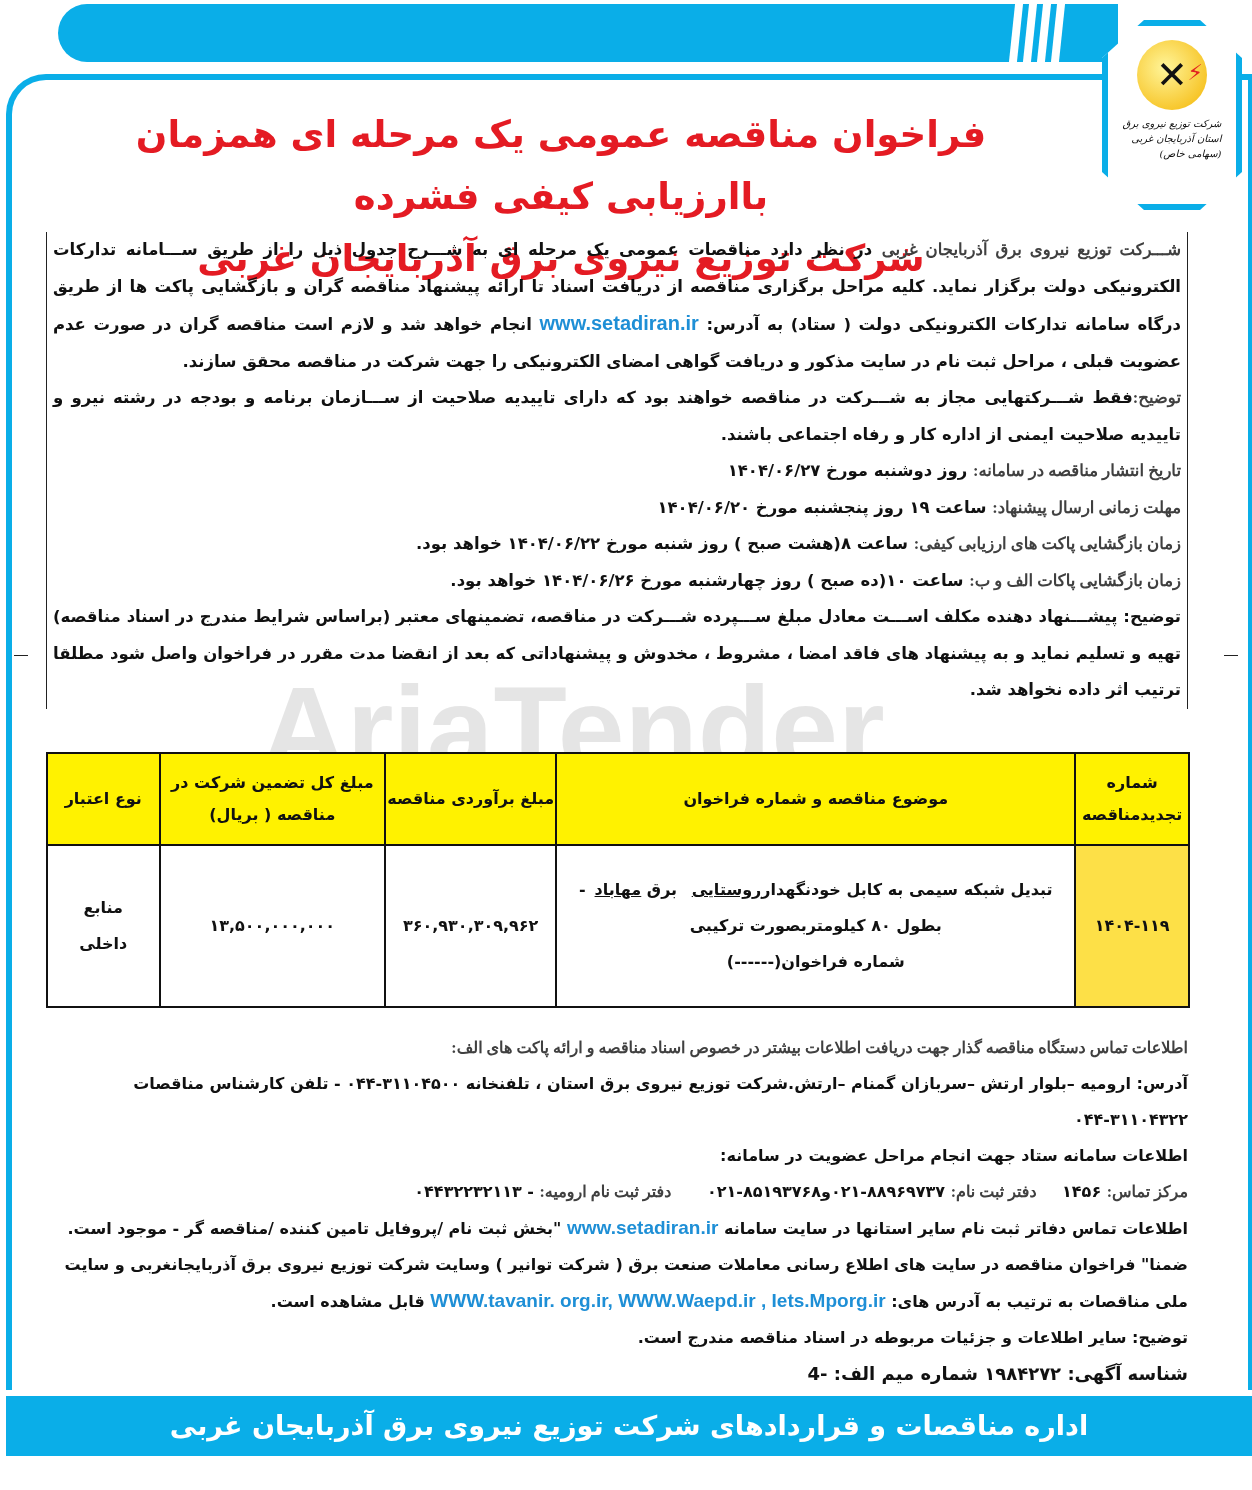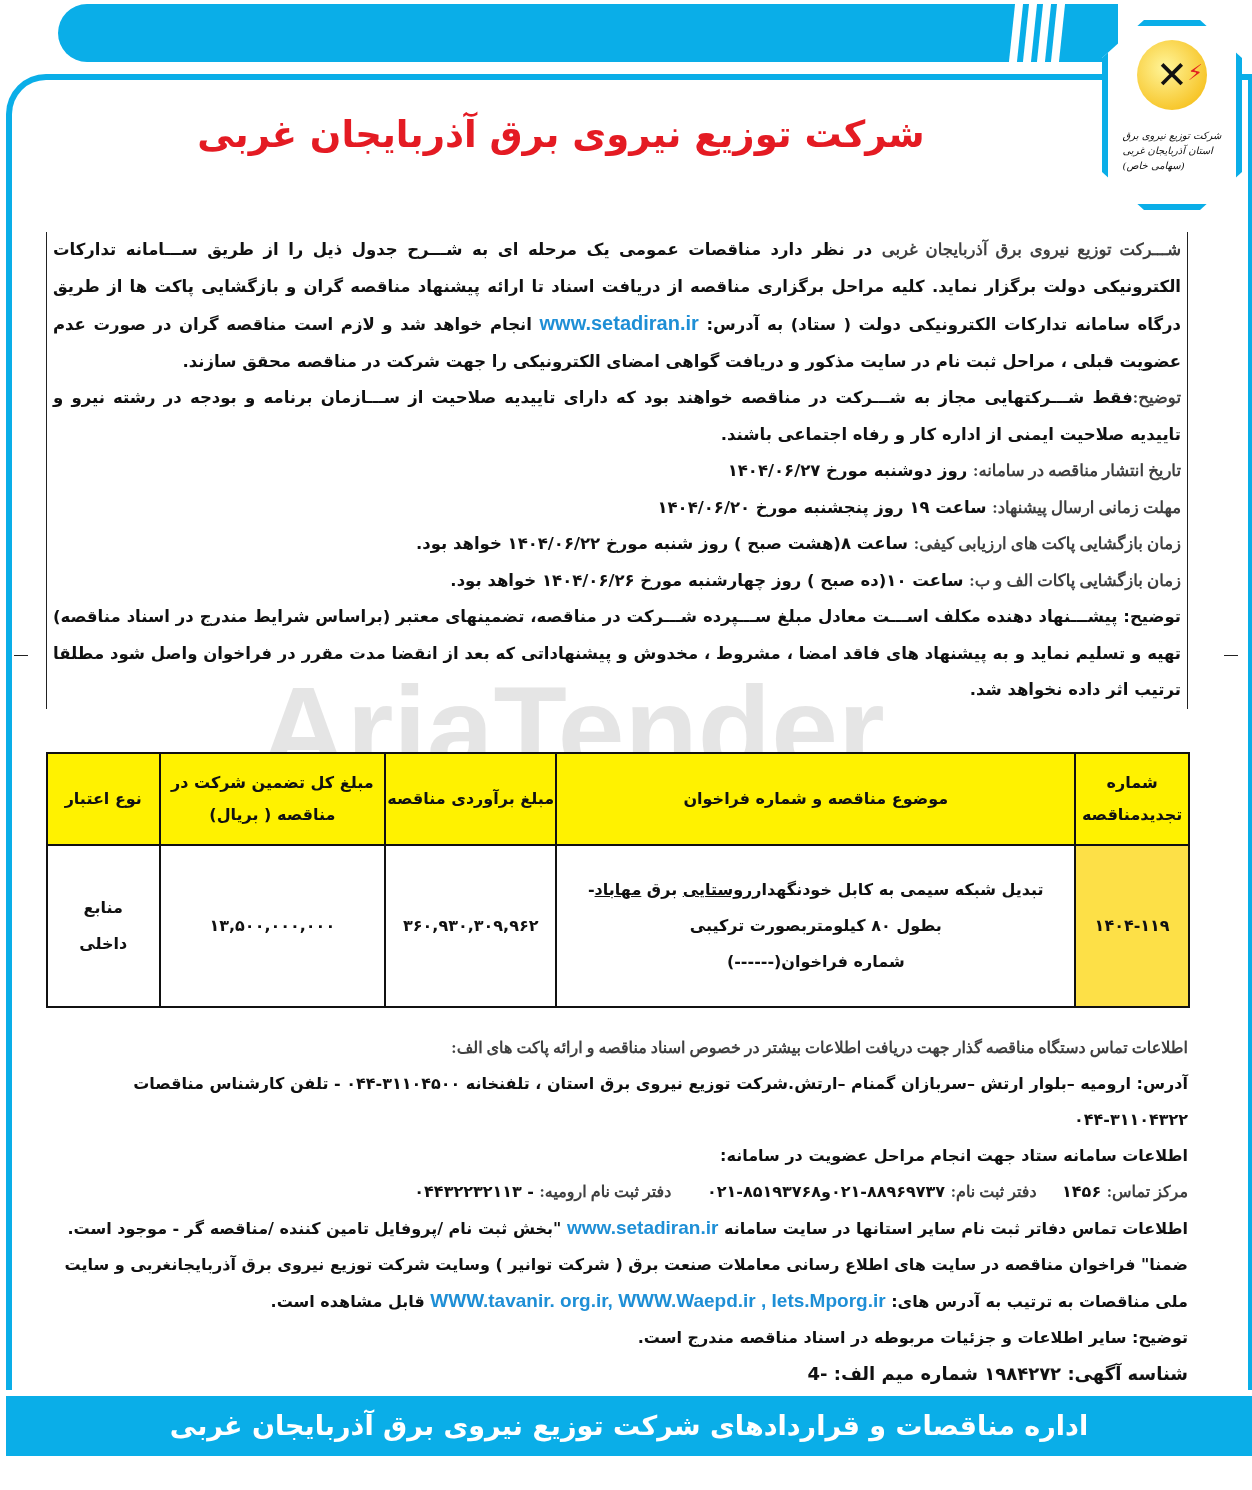--- a/index.html
+++ b/index.html
@@ -14,36 +14,36 @@
            border:6px solid #0aaee8; border-radius:40px 0 0 0; border-bottom:none; border-right:6px solid #0aaee8; }
   .logo { position:absolute; right:10px; top:20px; width:140px; height:190px;
           background:#fff; border:6px solid #0aaee8;
           clip-path: polygon(30% 0,70% 0,100% 20%,100% 80%,70% 100%,30% 100%,0 80%,0 20%);
           display:flex; flex-direction:column; align-items:center; padding-top:14px; box-sizing:border-box; }
   .logo .circle { width:70px; height:70px; border-radius:50%;
           background:radial-gradient(circle at 40% 40%, #fff59a, #f4b400);
           position:relative; display:flex; align-items:center; justify-content:center;
           font-weight:bold; font-size:38px; color:#111; }
   .logo .circle .wave { position:absolute; right:4px; top:20px; color:#e02020; font-size:22px; }
-  .logo .logo-text { font-family:"DejaVu Serif", serif; font-size:10px; text-align:left; line-height:15px; margin-top:18px; font-style:italic; }
+  .logo .logo-text { font-family:"DejaVu Serif", serif; font-size:10px; text-align:right; line-height:15px; margin-top:6px; font-style:italic; }
   .title { position:absolute; left:60px; right:190px; top:104px; text-align:center;
            color:#e41b23; font-weight:bold; font-size:37px; line-height:62px; }
   .content { position:absolute; left:46px; right:64px; top:232px; font-size:16.5px; line-height:36.5px;
              text-align:justify; border-left:1px solid #222; border-right:1px solid #222; padding:0 6px; }
   .red { color:#404040; font-weight:bold;font-family:Liberation Serif, serif; }
   .blue-url { color:#1e8fd6; font-family:"Liberation Sans", sans-serif; font-weight:bold; font-size:20px; direction:ltr; unicode-bidi:embed; }
   .b { font-weight:bold; }
   p { margin:0; }
   table.tender { position:absolute; left:46px; top:752px; width:1144px; border-collapse:collapse;
                  font-size:16px; font-weight:bold; }
   table.tender th, table.tender td { border:2px solid #111; text-align:center; vertical-align:middle; }
   table.tender th { background:#fff200; height:88px; line-height:32px; }
   table.tender td { height:158px; line-height:36px; }
   table.tender td.num-cell { background:#fde047; }
-  .u { text-decoration:underline; }
+  .u { text-decoration:underline;margin-left:9px; }
   .contact { position:absolute; left:46px; right:64px; top:1030px; font-size:16px; line-height:36px; }
   .contact .url { color:#1e8fd6; font-family:"Liberation Sans", sans-serif; font-weight:bold; font-size:19px; direction:ltr; unicode-bidi:embed; }
   .ad-id { font-weight:bold; font-size:18px; }
   .bottom-bar { position:absolute; left:6px; right:0; top:1396px; height:60px; background:#0aaee8;
                 color:#fff; font-weight:bold; font-size:27px; text-align:center; line-height:60px; }
   .watermark { position:absolute; left:260px; top:660px; font-family:"Liberation Sans", sans-serif;
                font-size:120px; font-weight:bold; color:rgba(180,180,180,0.35); direction:ltr; pointer-events:none; }
   .wm-sub { position:absolute; left:420px; top:790px; font-size:34px; color:rgba(180,180,180,0.35); pointer-events:none; }
   .tick { position:absolute; width:14px; height:1px; background:#222; }
 </style>
@@ -64,20 +64,21 @@
 <div class="logo">
   <div class="circle">✕<span class="wave">⚡</span></div>
   <div class="logo-text">
     <div>شرکت توزیع نیروی برق</div>
     <div>استان آذربایجان غربی</div>
     <div>(سهامی خاص)</div>
   </div>
 </div>
 
 <div class="title">
+  <div>فراخوان مناقصه عمومی یک مرحله ای همزمان باارزیابی کیفی فشرده</div>
   <div>شرکت توزیع نیروی برق آذربایجان غربی</div>
 </div>
 
 <div class="watermark">AriaTender</div>
 <div class="wm-sub">زنجیره معاملات آریاتندر</div>
 
 <div class="content">
   <p>
     <span class="red">شـــرکت توزیع نیروی برق آذربایجان غربی</span><span class="b"> در نظر دارد مناقصات عمومی یک مرحله ای به شـــرح جدول ذیل را از طریق ســـامانه تدارکات الکترونیکی دولت برگزار نماید. کلیه مراحل برگزاری مناقصه از دریافت اسناد تا ارائه پیشنهاد مناقصه گران و بازگشایی پاکت ها از طریق درگاه سامانه تدارکات الکترونیکی دولت ( ستاد) به آدرس: </span><span class="blue-url">www.setadiran.ir</span><span class="b"> انجام خواهد شد و لازم است مناقصه گران در صورت عدم عضویت قبلی ، مراحل ثبت نام در سایت مذکور و دریافت گواهی امضای الکترونیکی را جهت شرکت در مناقصه محقق سازند.</span>
   </p>

